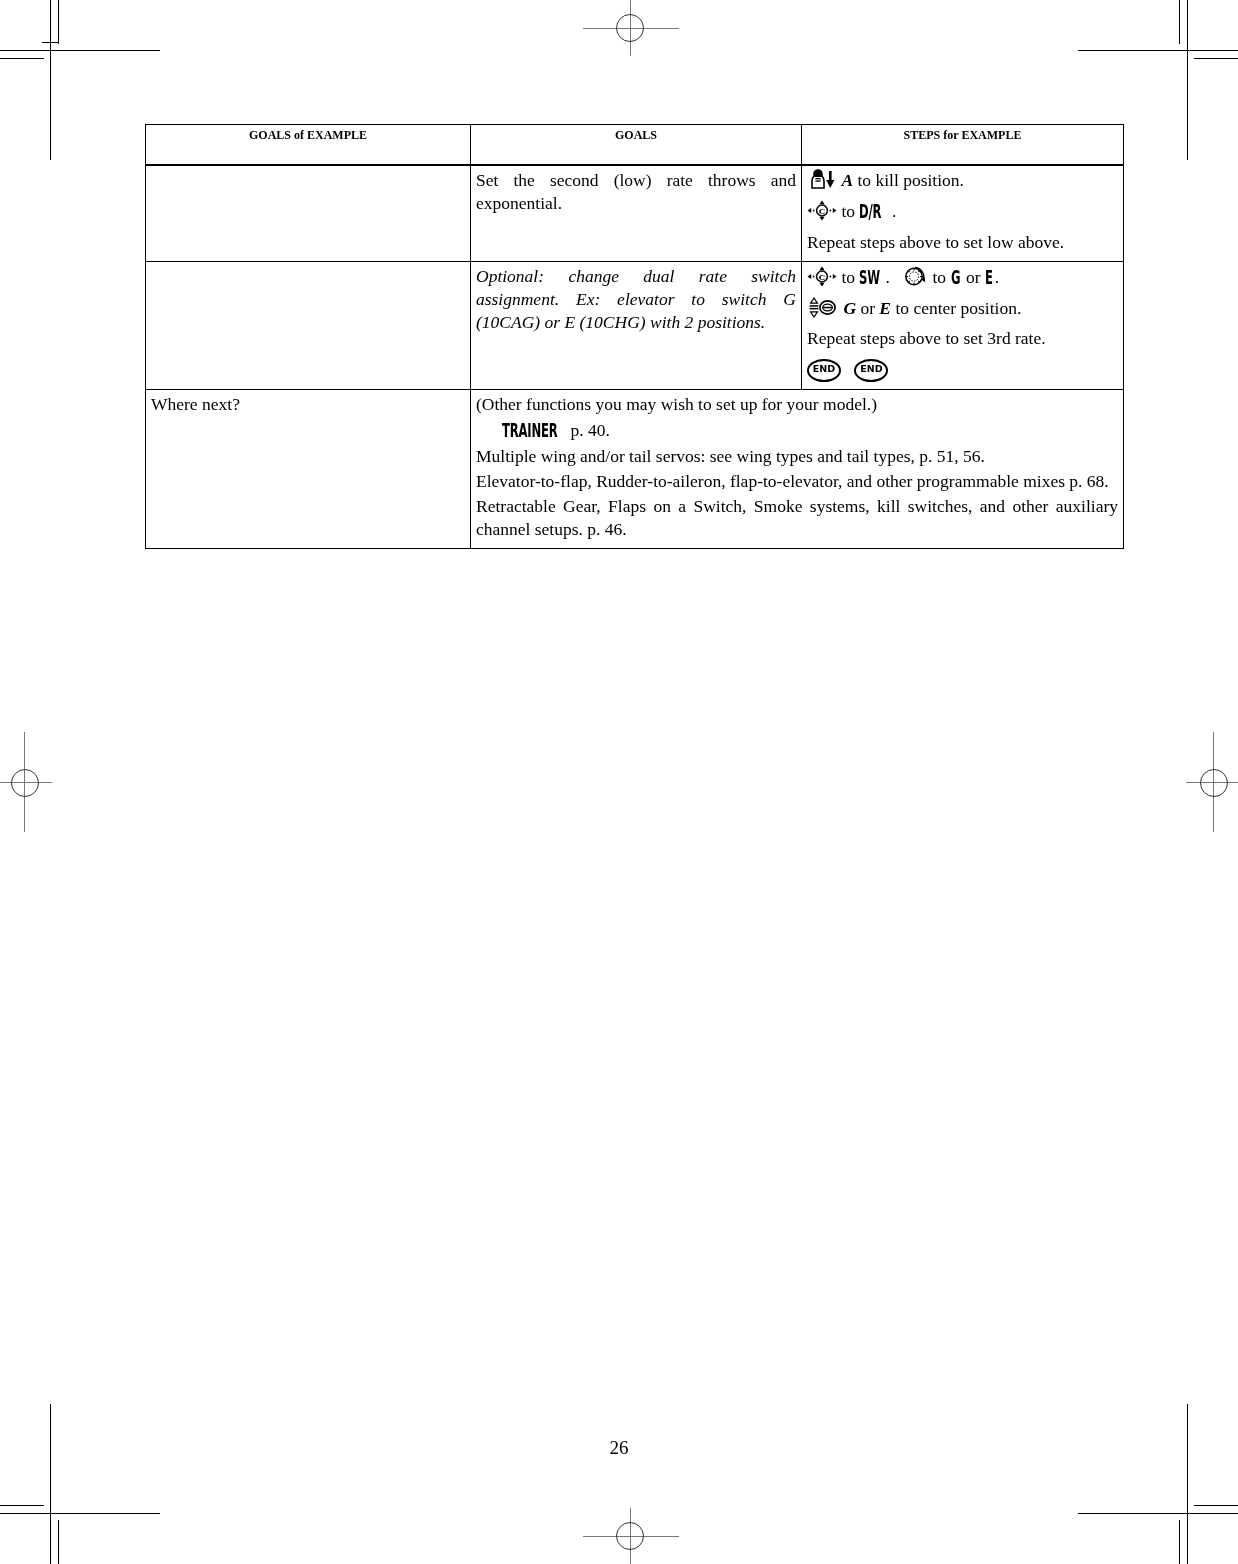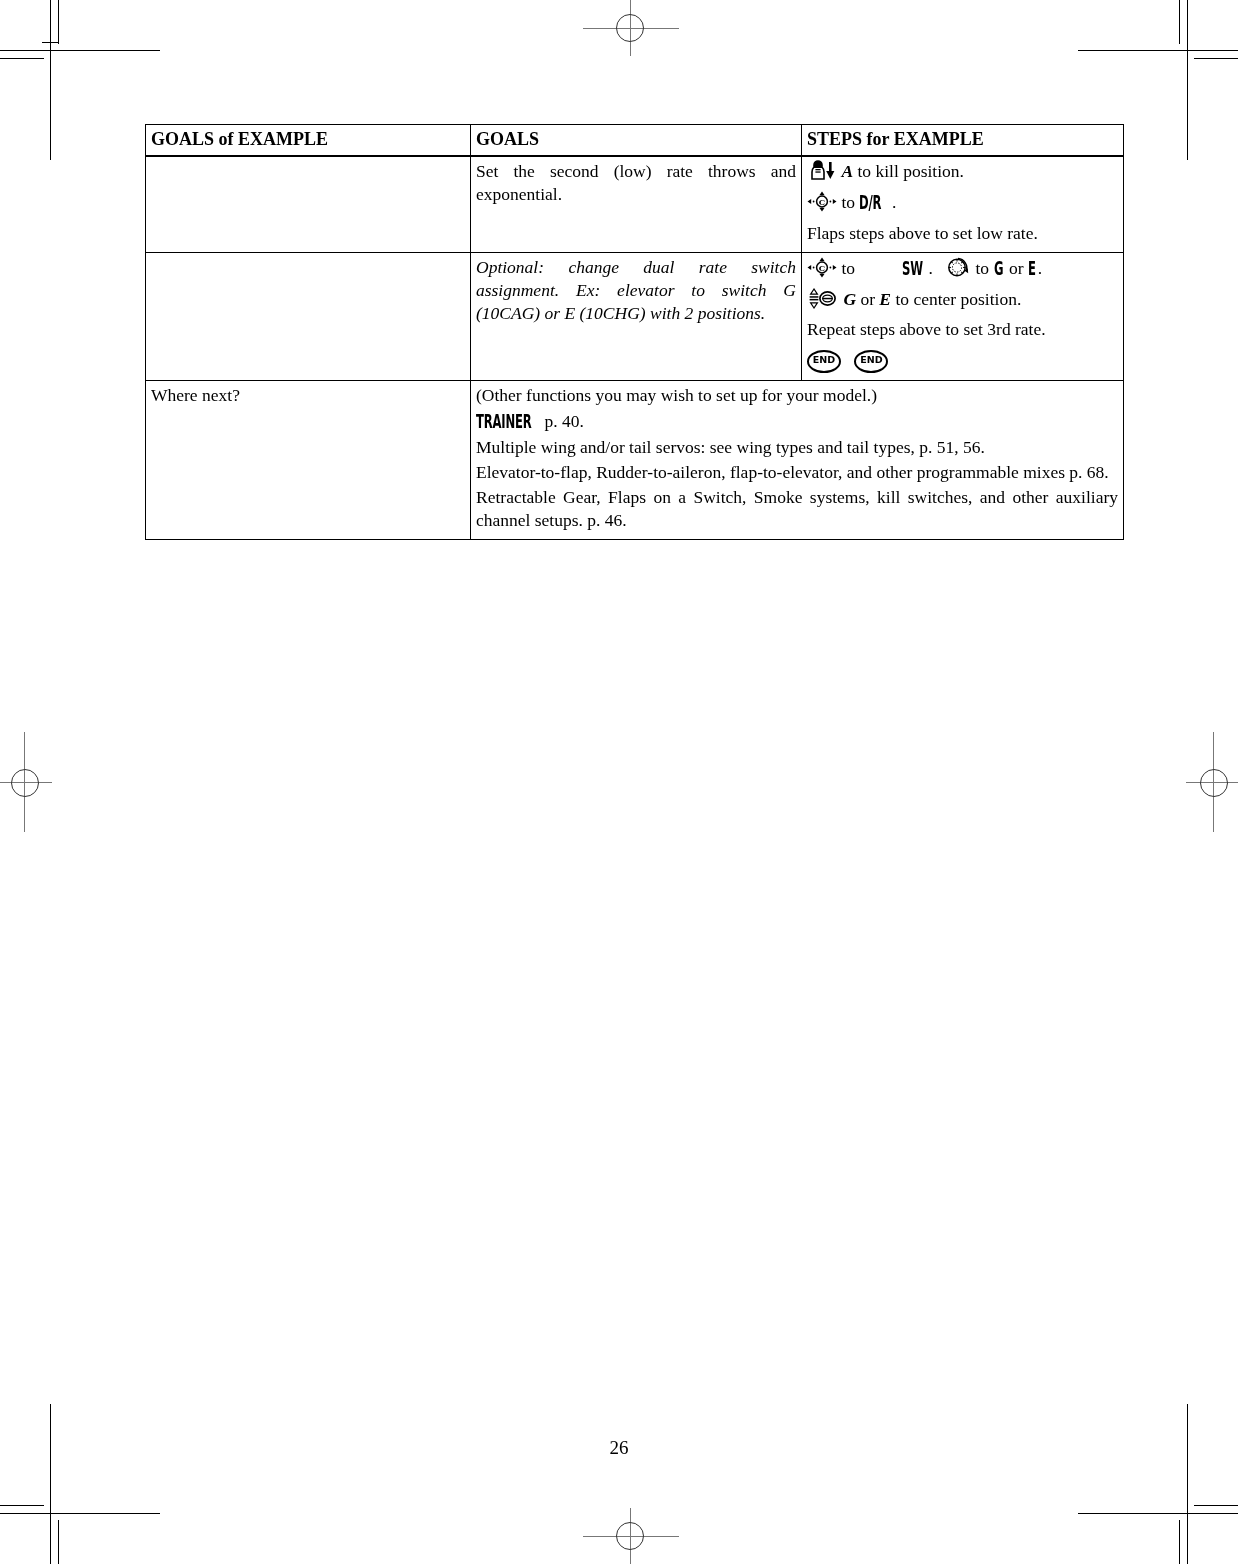--- a/index.html
+++ b/index.html
@@ -47,23 +47,23 @@
   table.guide td, table.guide th {
     border: 1px solid #000;
     vertical-align: top;
     padding: 3px 5px 5px 5px;
     font-size: 17.5px;
     line-height: 1.32;
   }
   table.guide thead th {
     border-bottom: 2px solid #000;
     font-weight: bold;
-    text-align: left;
-    font-size: 18px;
-    padding-bottom: 3px;
+    text-align: center;
+    font-size: 12px;
+    padding-bottom: 20px;
   }
   col.c-goals { width: 325px; }
   col.c-steps { width: 331px; }
   col.c-inputs { width: 322px; }
 
   .cell-goals { }
   .just { text-align: justify; text-justify: inter-word; }
   .just-italic { font-style: italic; text-align: justify; text-justify: inter-word; }
   .italic { }
 
@@ -231,21 +231,21 @@
                 <circle cx="23.4" cy="10.5" r="0.9" fill="#000"></circle>
                 <circle cx="15" cy="2.6" r="0.7" fill="#000"></circle>
                 <circle cx="15" cy="18.4" r="0.7" fill="#000"></circle>
               </svg>
             </span>
             <span>to</span>
             <span class="lcdwrap"><span class="lcd">D/R</span></span><span>.</span>
           </div>
 
           <div class="line">
-            <span>Flaps steps above to set low rate.</span>
+            <span>Repeat steps above to set low above.</span>
           </div>
         </td>
       </tr>
 
       <tr>
         <td class="cell-goals"></td>
         <td class="just-italic">
           <span>Optional: change dual rate switch assignment. Ex: elevator to switch G (10CAG) or E (10CHG) with 2 positions.</span>
         </td>
         <td>
@@ -259,21 +259,21 @@
                 <path d="M15 20.5 L12.4 16.8 L17.6 16.8 Z" fill="#000"></path>
                 <path d="M0.5 10.5 L4.2 8 L4.2 13 Z" fill="#000"></path>
                 <path d="M29.5 10.5 L25.8 8 L25.8 13 Z" fill="#000"></path>
                 <circle cx="6.6" cy="10.5" r="0.9" fill="#000"></circle>
                 <circle cx="23.4" cy="10.5" r="0.9" fill="#000"></circle>
                 <circle cx="15" cy="2.6" r="0.7" fill="#000"></circle>
                 <circle cx="15" cy="18.4" r="0.7" fill="#000"></circle>
               </svg>
             </span>
             <span>to</span>
-            <span class="lcdwrap" style="width:26px;margin-left:43px;"><span class="lcd">SW</span></span><span>.</span>
+            <span class="lcdwrap" style="width:26px;"><span class="lcd">SW</span></span><span>.</span>
             <span class="ic ic-dial" style="margin-left:8px;">
               <svg width="26" height="21" viewBox="0 0 26 21">
                 <circle cx="12" cy="10.5" r="8.2" fill="none" stroke="#000" stroke-width="1.5"></circle>
                 <circle cx="12" cy="10.5" r="4.6" fill="none" stroke="#000" stroke-width="1" stroke-dasharray="1.4 1.4"></circle>
                 <g stroke="#000" stroke-width="1.1">
                   <line x1="12" y1="2.3" x2="12" y2="4.4"></line>
                   <line x1="12" y1="16.6" x2="12" y2="18.7"></line>
                   <line x1="3.8" y1="10.5" x2="5.9" y2="10.5"></line>
                   <line x1="18.1" y1="10.5" x2="20.2" y2="10.5"></line>
                   <line x1="6.2" y1="4.7" x2="7.7" y2="6.2"></line>
@@ -319,21 +319,21 @@
 
       <tr>
         <td class="italic">
           <span>Where next?</span>
         </td>
         <td colspan="2">
           <div class="line">
             <span>(Other functions you may wish to set up for your model.)</span>
           </div>
           <div class="line">
-            <span class="lcdwrap" style="width:64px;"><span class="lcd">TRAINER</span></span><span> p. 40.</span>
+            <span class="lcdwrap" style="width:64px;margin-left:26px;"><span class="lcd">TRAINER</span></span><span> p. 40.</span>
           </div>
           <div class="line">
             <span>Multiple wing and/or tail servos: see wing types and tail types, p. 51, 56.</span>
           </div>
           <div class="line just">
             <span>Elevator-to-flap, Rudder-to-aileron, flap-to-elevator, and other programmable mixes p. 68.</span>
           </div>
           <div class="line just">
             <span>Retractable Gear, Flaps on a Switch, Smoke systems, kill switches, and other auxiliary channel setups. p. 46.</span>
           </div>

